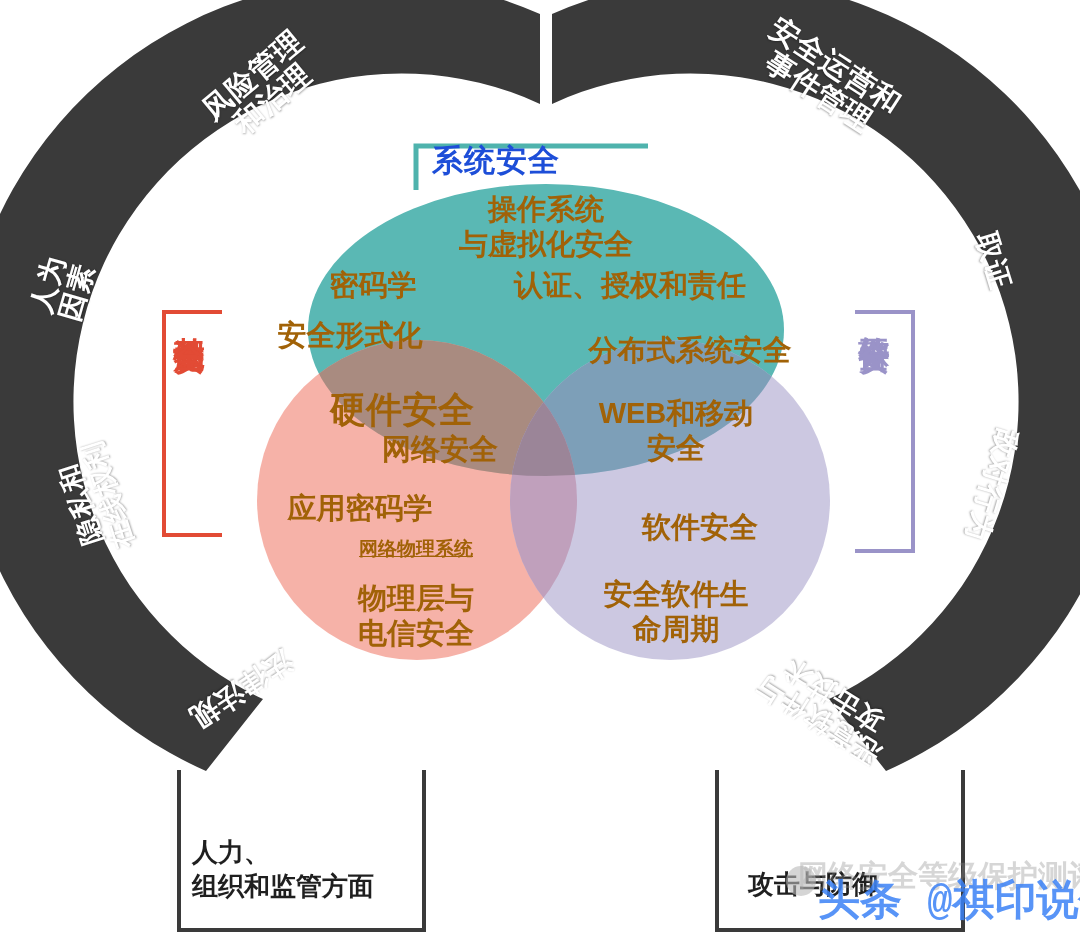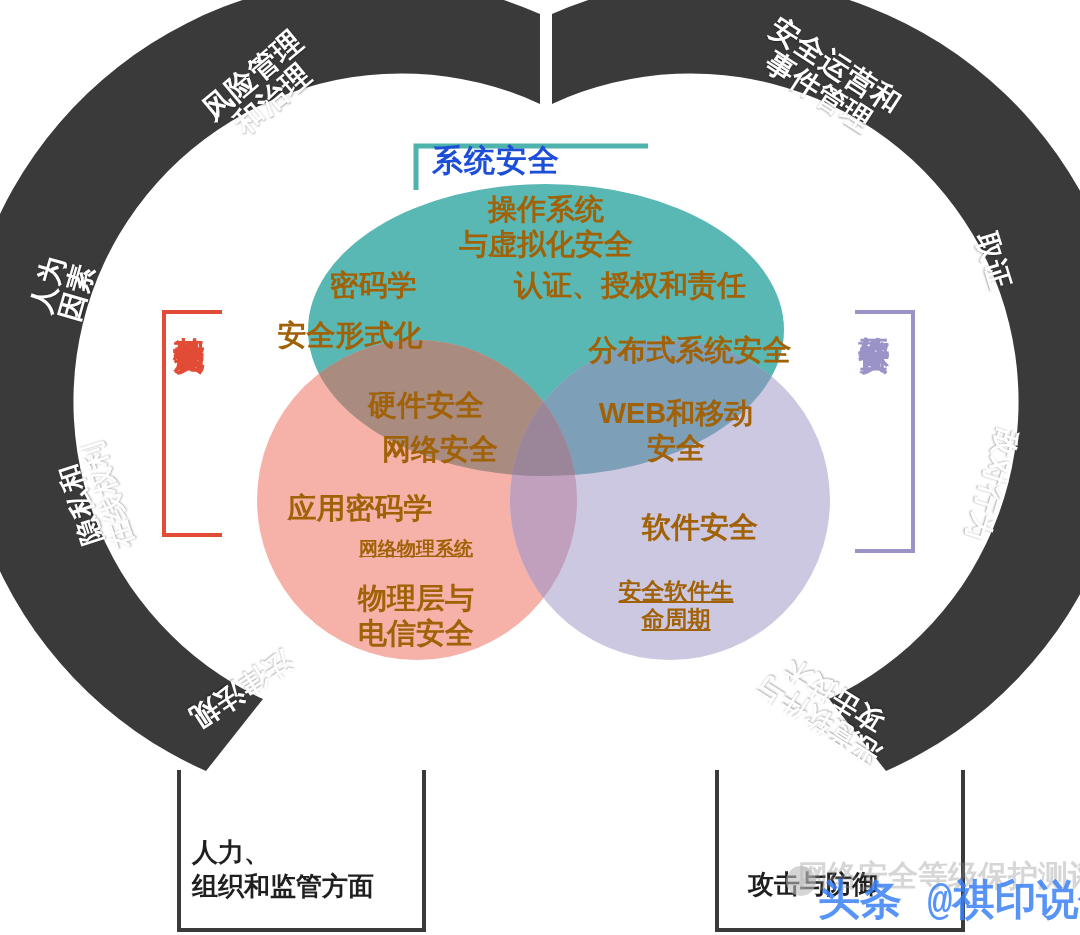--- a/index.html
+++ b/index.html
@@ -195,37 +195,37 @@
 与虚拟化安全</div>
 
   <div class="venn-text" style="left:288px;top:268px;width:170px;font-size:29px;">密码学</div>
 
   <div class="venn-text" style="left:480px;top:268px;width:300px;font-size:29px;">认证、授权和责任</div>
 
   <div class="venn-text" style="left:240px;top:318px;width:220px;font-size:29px;">安全形式化</div>
 
   <div class="venn-text" style="left:550px;top:316px;width:280px;font-size:29px;margin-top:17px;">分布式系统安全</div>
 
-  <div class="venn-text" style="left:316px;top:388px;width:220px;font-size:29px;">硬件安全</div>
+  <div class="venn-text" style="left:292px;top:388px;width:220px;font-size:36px;">硬件安全</div>
 
   <div class="venn-text" style="left:330px;top:432px;width:220px;font-size:29px;">网络安全</div>
 
   <div class="venn-text" style="left:566px;top:396px;width:220px;font-size:29px;">WEB和移动
 安全</div>
 
   <div class="venn-text" style="left:250px;top:491px;width:220px;font-size:29px;">应用密码学</div>
 
   <div class="venn-text" style="left:276px;top:537px;width:280px;font-size:19px;text-decoration:underline;">网络物理系统</div>
 
   <div class="venn-text" style="left:316px;top:581px;width:200px;font-size:29px;">物理层与
 电信安全</div>
 
   <div class="venn-text" style="left:590px;top:510px;width:220px;font-size:29px;">软件安全</div>
 
-  <div class="venn-text" style="left:566px;top:577px;width:220px;font-size:23px;text-decoration:underline;">安全软件生
+  <div class="venn-text" style="left:566px;top:577px;width:220px;font-size:29px;">安全软件生
 命周期</div>
 
   <div class="bottom-box-text" style="left:192px;top:836px;width:260px;">人力、
 组织和监管方面</div>
 
   <div class="bottom-box-text" style="left:748px;top:868px;width:260px;">攻击与防御</div>
 
   <div class="watermark" style="left:798px;top:856px;font-size:30px;opacity:.35;">网络安全等级保护测评</div>
 
   <div class="watermark" style="left:818px;top:872px;font-size:42px;opacity:.85;color:#3b82f6;font-family:Liberation Mono, monospace;">头条 @祺印说信安</div>

